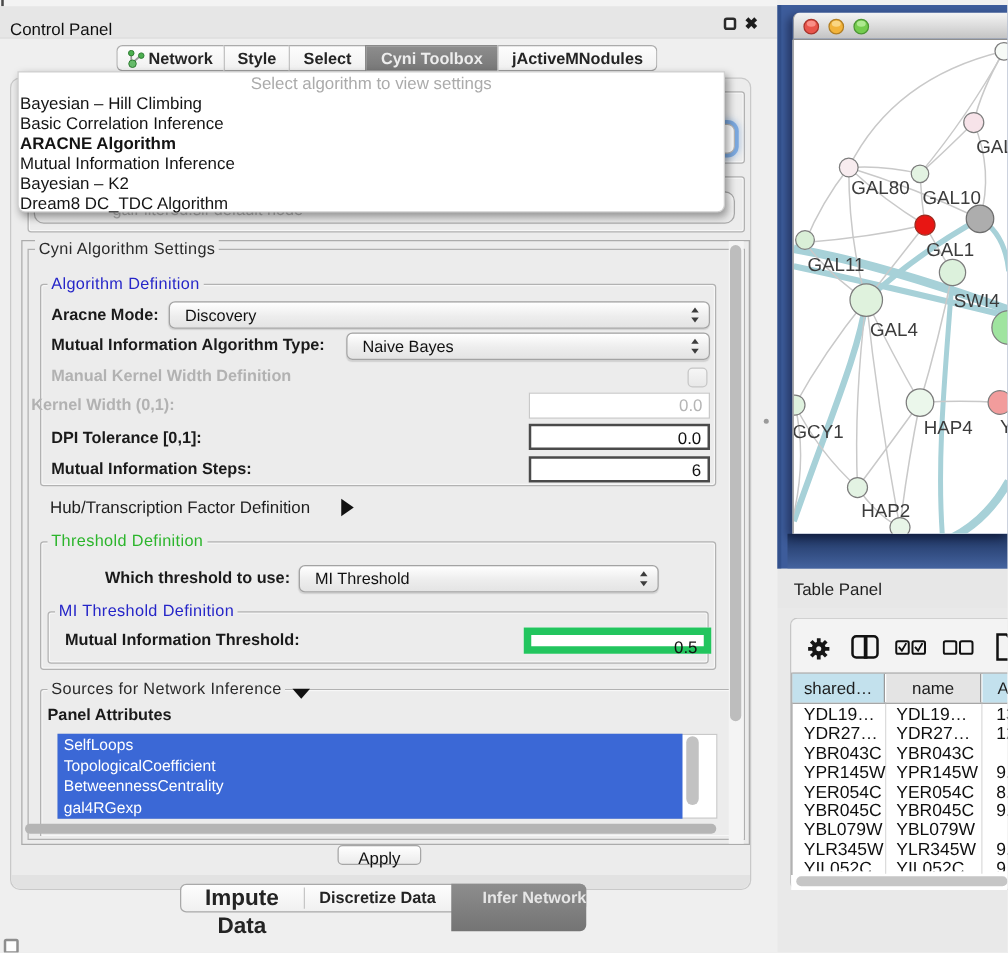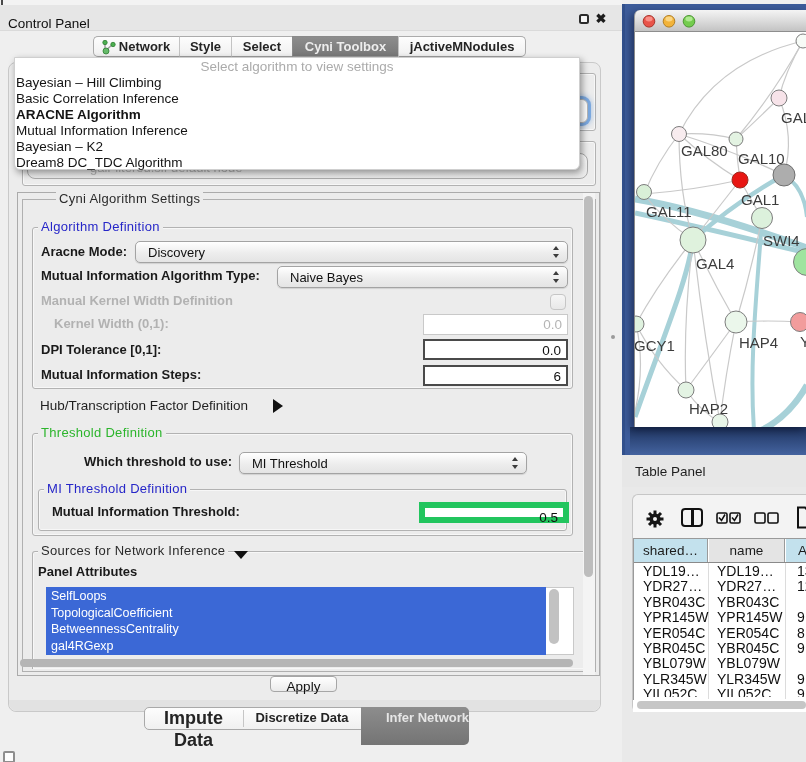--- a/index.html
+++ b/index.html
@@ -47,37 +47,37 @@
 <div class="tabseg" style="left:398px;width:128px;border-left:1px solid #c3c3c3;border-right:1px solid #ababab;border-radius:0 5px 5px 0;">jActiveMNodules</div>
 
 <div class="grp" style="left:22px;top:73px;width:574px;height:58px;"></div>
 <div class="a" style="left:27px;top:99px;width:561px;height:24px;border-radius:6px;background:#fdfdfd;border:1px solid #b5b5b5;box-shadow:0 0 0 3px rgba(110,160,220,0.85), 0 0 5px 4px rgba(110,160,220,0.45);"></div>
 <div class="grp" style="left:22px;top:141px;width:574px;height:45px;"></div>
 <div class="a" style="left:27px;top:153px;width:561px;height:26px;border-radius:8px;background:linear-gradient(#fff,#e9e9e9);border:1px solid #ababab;"></div>
 <div class="pln" style="left:90px;top:160px;color:#b3b3b3;">galFiltered.sif default node</div>
 
 <div class="a" style="left:17px;top:192px;width:583px;height:484px;border:1px solid #ababab;background:#ECECEC;"></div>
 <div class="a" style="left:22px;top:199px;width:574px;height:473px;border:1px solid #b0b0b0;"></div>
-<div class="gt" style="left:28px;top:192px;color:#2b2b2b;margin-left:28px;">Cyni Algorithm Settings</div>
+<div class="gt" style="left:28px;top:192px;color:#2b2b2b;">Cyni Algorithm Settings</div>
 
 <div class="grp" style="left:32px;top:227px;width:541px;height:162px;"></div>
 <div class="gt" style="left:38px;top:220px;color:#2626c8;">Algorithm Definition</div>
 <div class="lbl" style="left:41px;top:244px;">Aracne Mode:</div>
 <div class="combo" style="left:135px;top:241px;width:433px;height:22px;text-align:right;">
     <span class="t">Discovery</span>
     <span class="spin"></span>
   </div>
 <div class="lbl" style="left:41px;top:268px;">Mutual Information Algorithm Type:</div>
 <div class="combo" style="left:277px;top:266px;width:291px;height:22px;">
     <span class="t">Naive Bayes</span>
     <span class="spin"></span>
   </div>
 <div class="lbl" style="left:41px;top:293px;color:#b2b2b2;">Manual Kernel Width Definition</div>
 <div class="a" style="left:550px;top:294px;width:16px;height:16px;border:1px solid #c6c6c6;border-radius:4px;background:linear-gradient(#f6f6f6,#e8e8e8);"></div>
-<div class="lbl" style="left:54px;top:316px;color:#b2b2b2;">Kernel Width (0,1):</div>
+<div class="lbl" style="left:25px;top:316px;color:#b2b2b2;">Kernel Width (0,1):</div>
 <div class="fld" style="left:423px;top:314px;width:145px;height:21px;border:1px solid #c9c9c9;color:#b5b5b5;">0.0</div>
 <div class="lbl" style="left:41px;top:342px;">DPI Tolerance [0,1]:</div>
 <div class="fld" style="left:423px;top:339px;width:145px;height:21px;border:2px solid #4a4a4a;">0.0</div>
 <div class="lbl" style="left:41px;top:367px;">Mutual Information Steps:</div>
 <div class="fld" style="left:423px;top:365px;width:145px;height:21px;border:2px solid #4a4a4a;">6</div>
 
 <div class="pln" style="left:40px;top:398px;font-size:13.5px;">Hub/Transcription Factor Definition</div>
 <div class="a" style="left:273px;top:399px;width:0;height:0;border-top:7px solid transparent;border-bottom:7px solid transparent;border-left:10px solid #111;"></div>
 
 <div class="grp" style="left:32px;top:433px;width:541px;height:103px;"></div>

